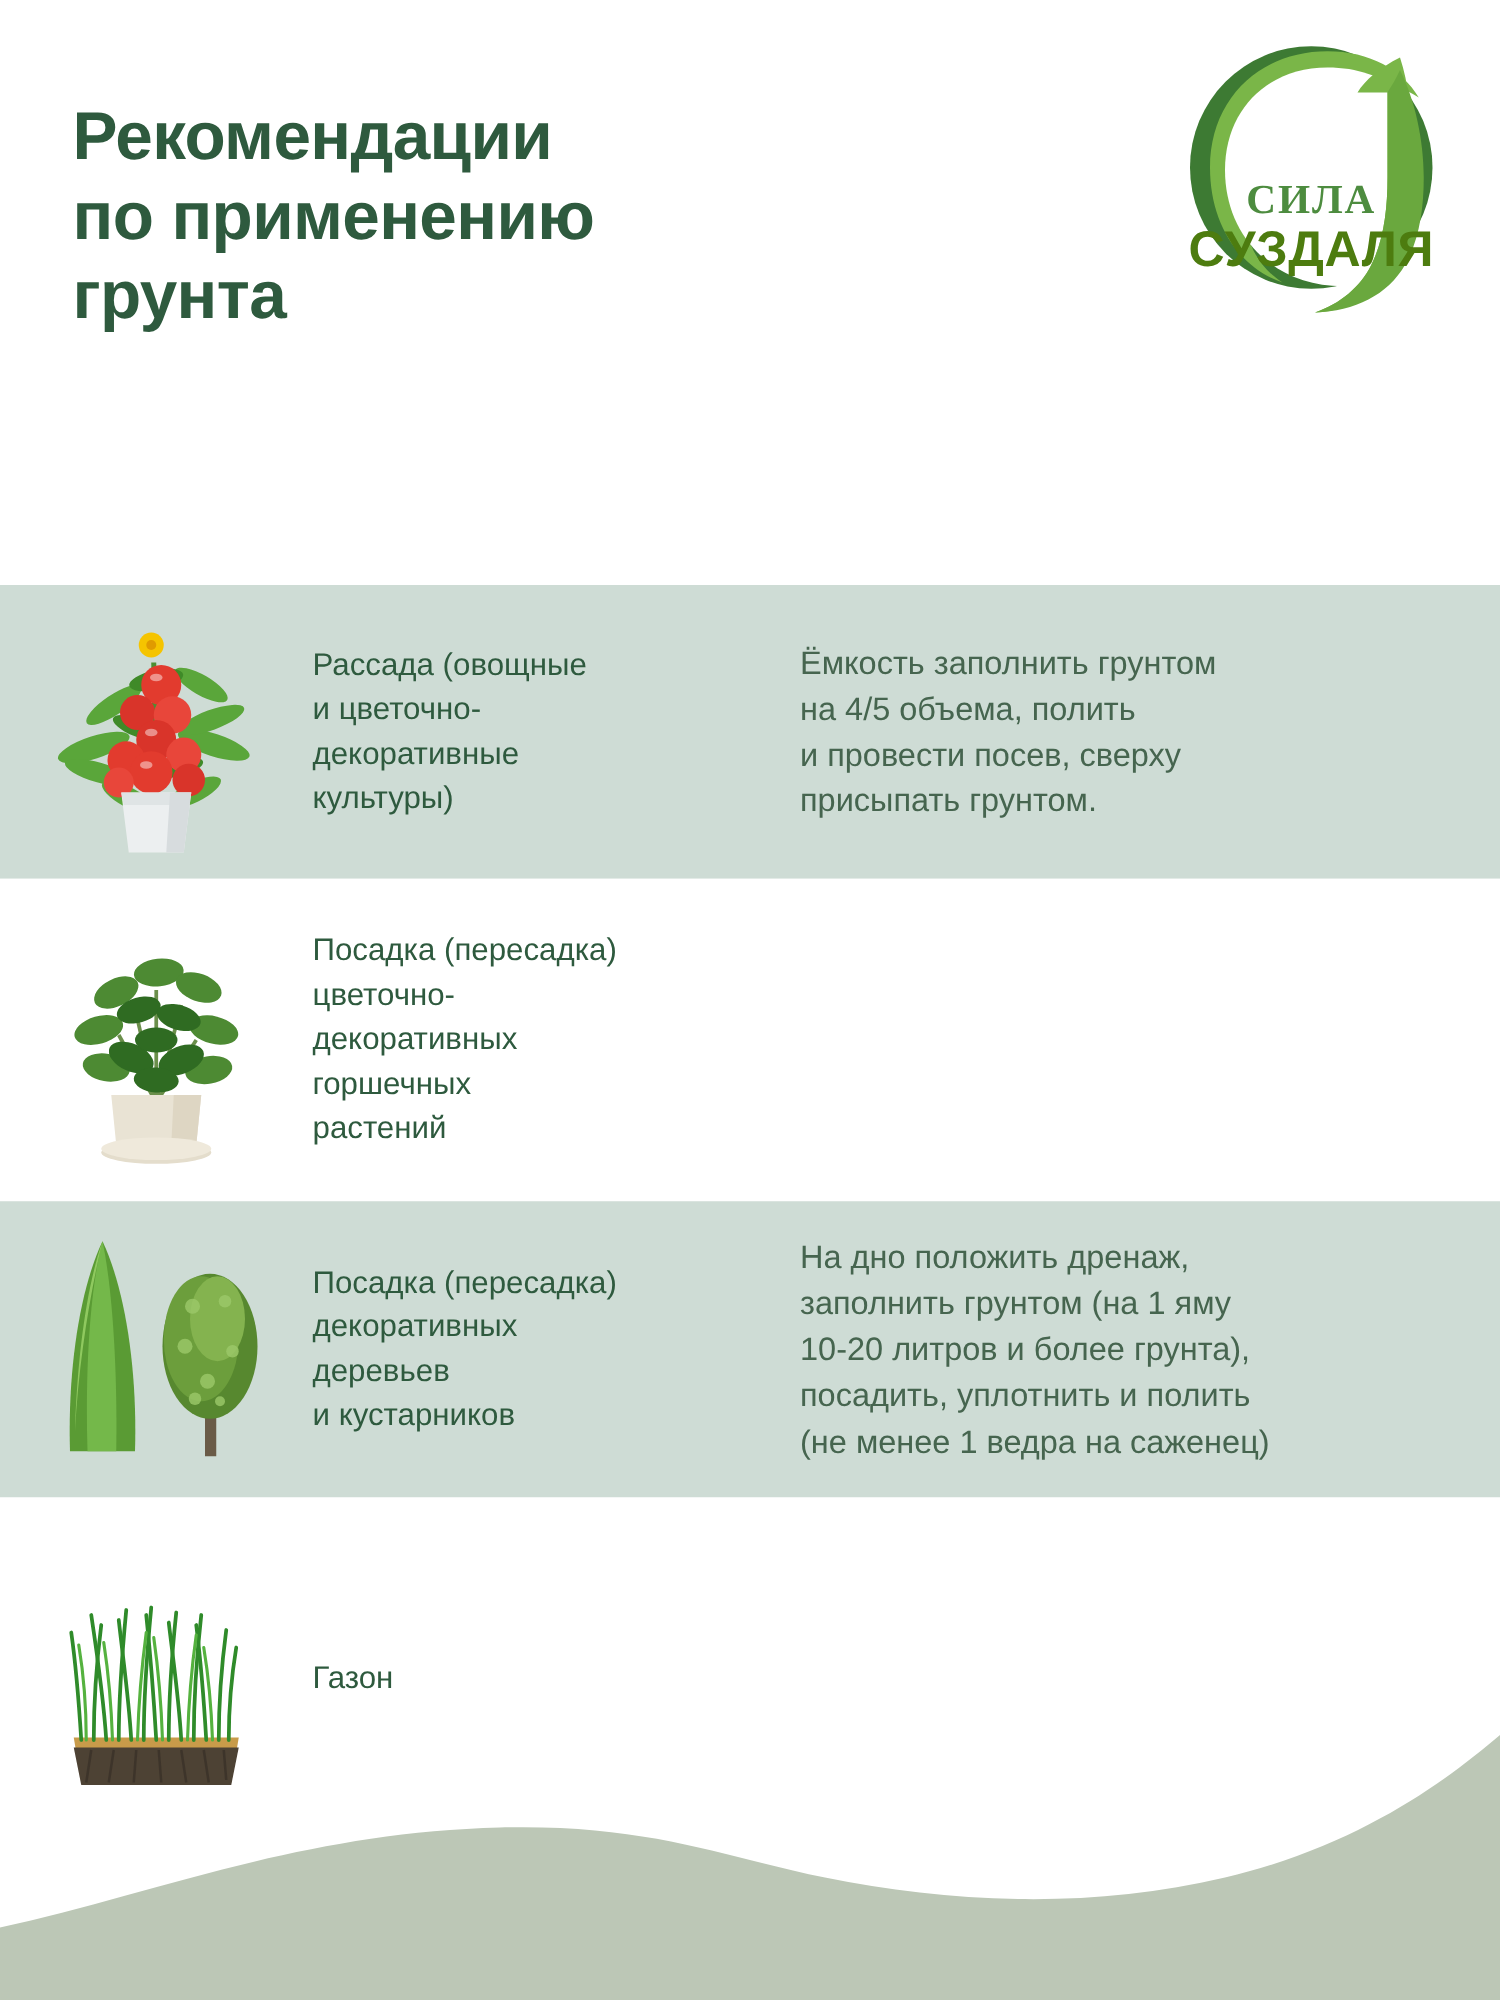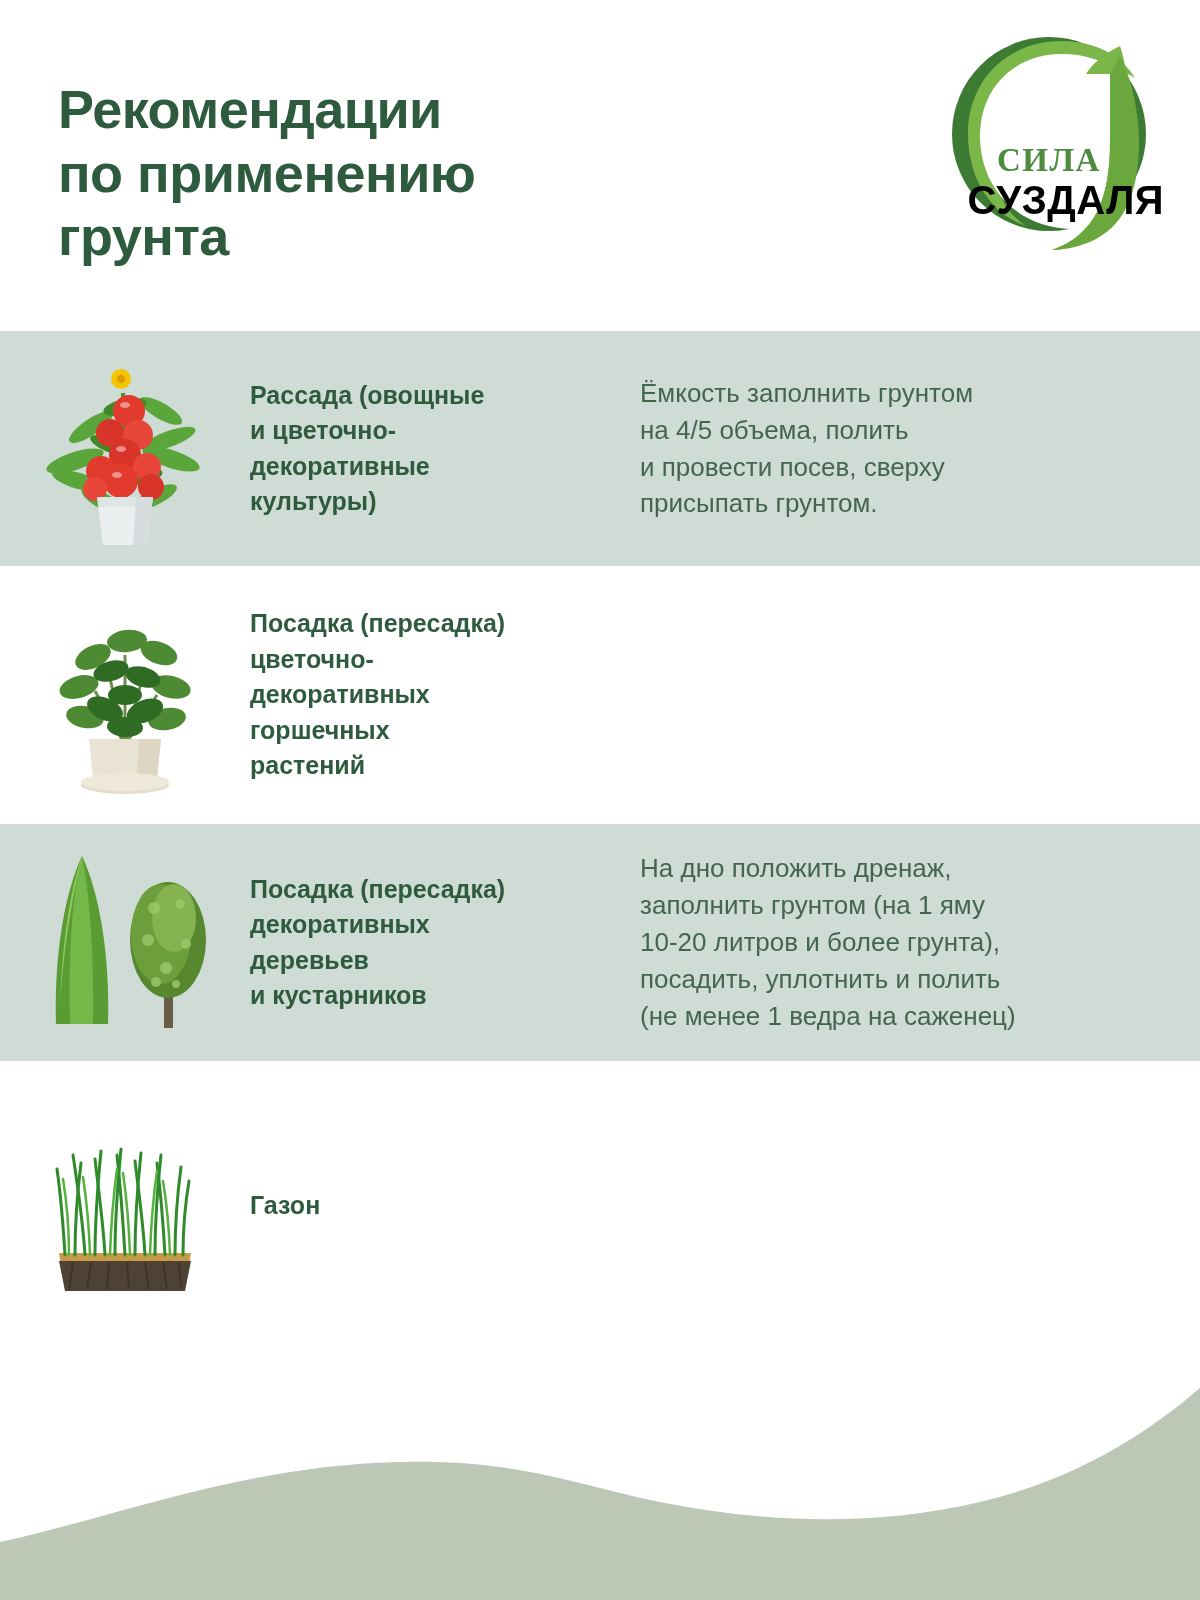--- a/index.html
+++ b/index.html
@@ -11,21 +11,21 @@
     height: 1600px;
     background: #ffffff;
     font-family: "Liberation Sans", sans-serif;
     overflow: hidden;
     position: relative;
   }
 
   
   .header {
     position: relative;
-    height: 331px;
+    height: 468px;
     box-sizing: border-box;
     padding: 78px 0 0 58px;
   }
   .page-title {
     color: #2e5a3e;
     font-size: 54px;
     font-weight: bold;
     line-height: 1.18;
     letter-spacing: -0.5px;
     max-width: 640px;
@@ -53,27 +53,26 @@
     display: block;
     color: #4d8c3f;
     font-size: 33px;
     font-weight: bold;
     letter-spacing: 1.5px;
     line-height: 1.02;
     font-family: Liberation Serif, serif;
   }
   .logo-line2 {
     display: block;
-    color: #000000;
+    color: #4d7c0f;
     font-size: 40px;
     font-weight: bold;
     letter-spacing: 0.5px;
     line-height: 1.02;
     margin-top: 2px;
-    text-align: right;
   }
 
   
   .rows { position: relative; }
   .row {
     display: flex;
     align-items: center;
     width: 1200px;
     box-sizing: border-box;
   }
@@ -91,21 +90,21 @@
     display: flex;
     align-items: center;
     justify-content: center;
     align-self: stretch;
   }
   .cell-title {
     width: 390px;
     flex: 0 0 390px;
     color: #2e5a3e;
     font-size: 25px;
-    font-weight: bold;
+    font-weight: normal;
     line-height: 1.42;
     white-space: pre-line;
     padding-right: 10px;
     box-sizing: border-box;
   }
   .cell-desc {
     flex: 1 1 auto;
     color: #46654f;
     font-size: 26px;
     line-height: 1.42;

